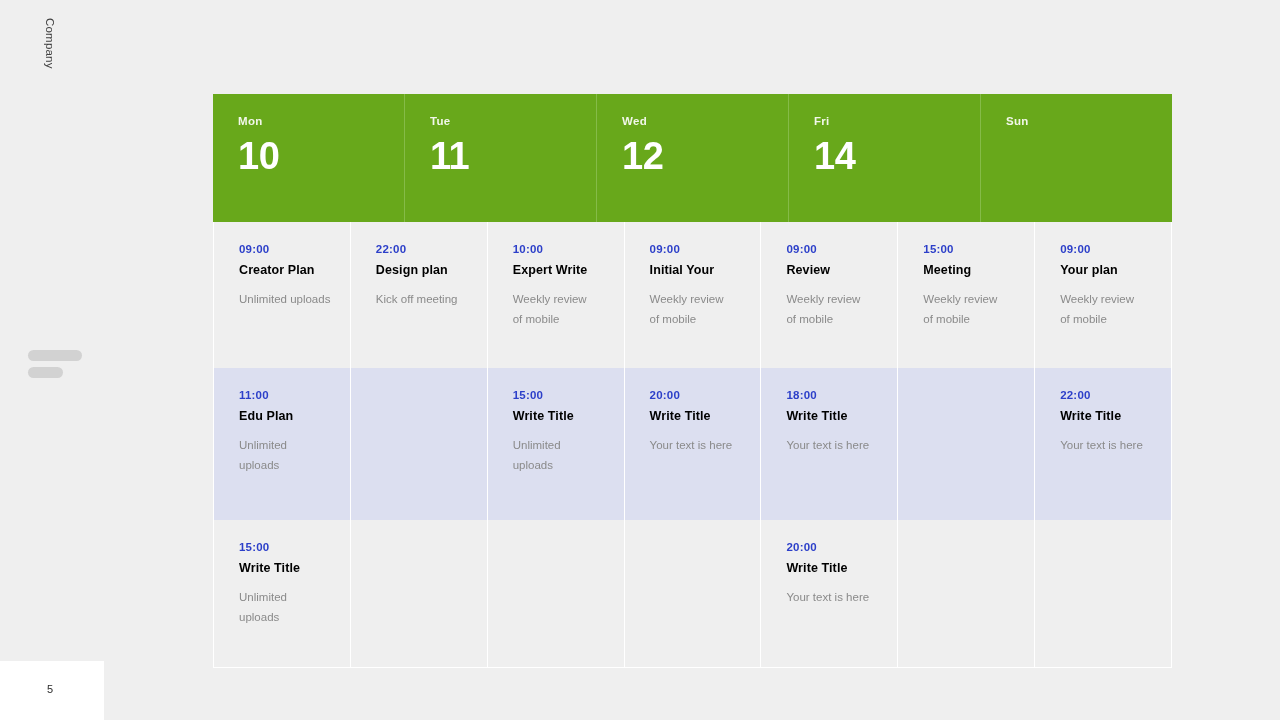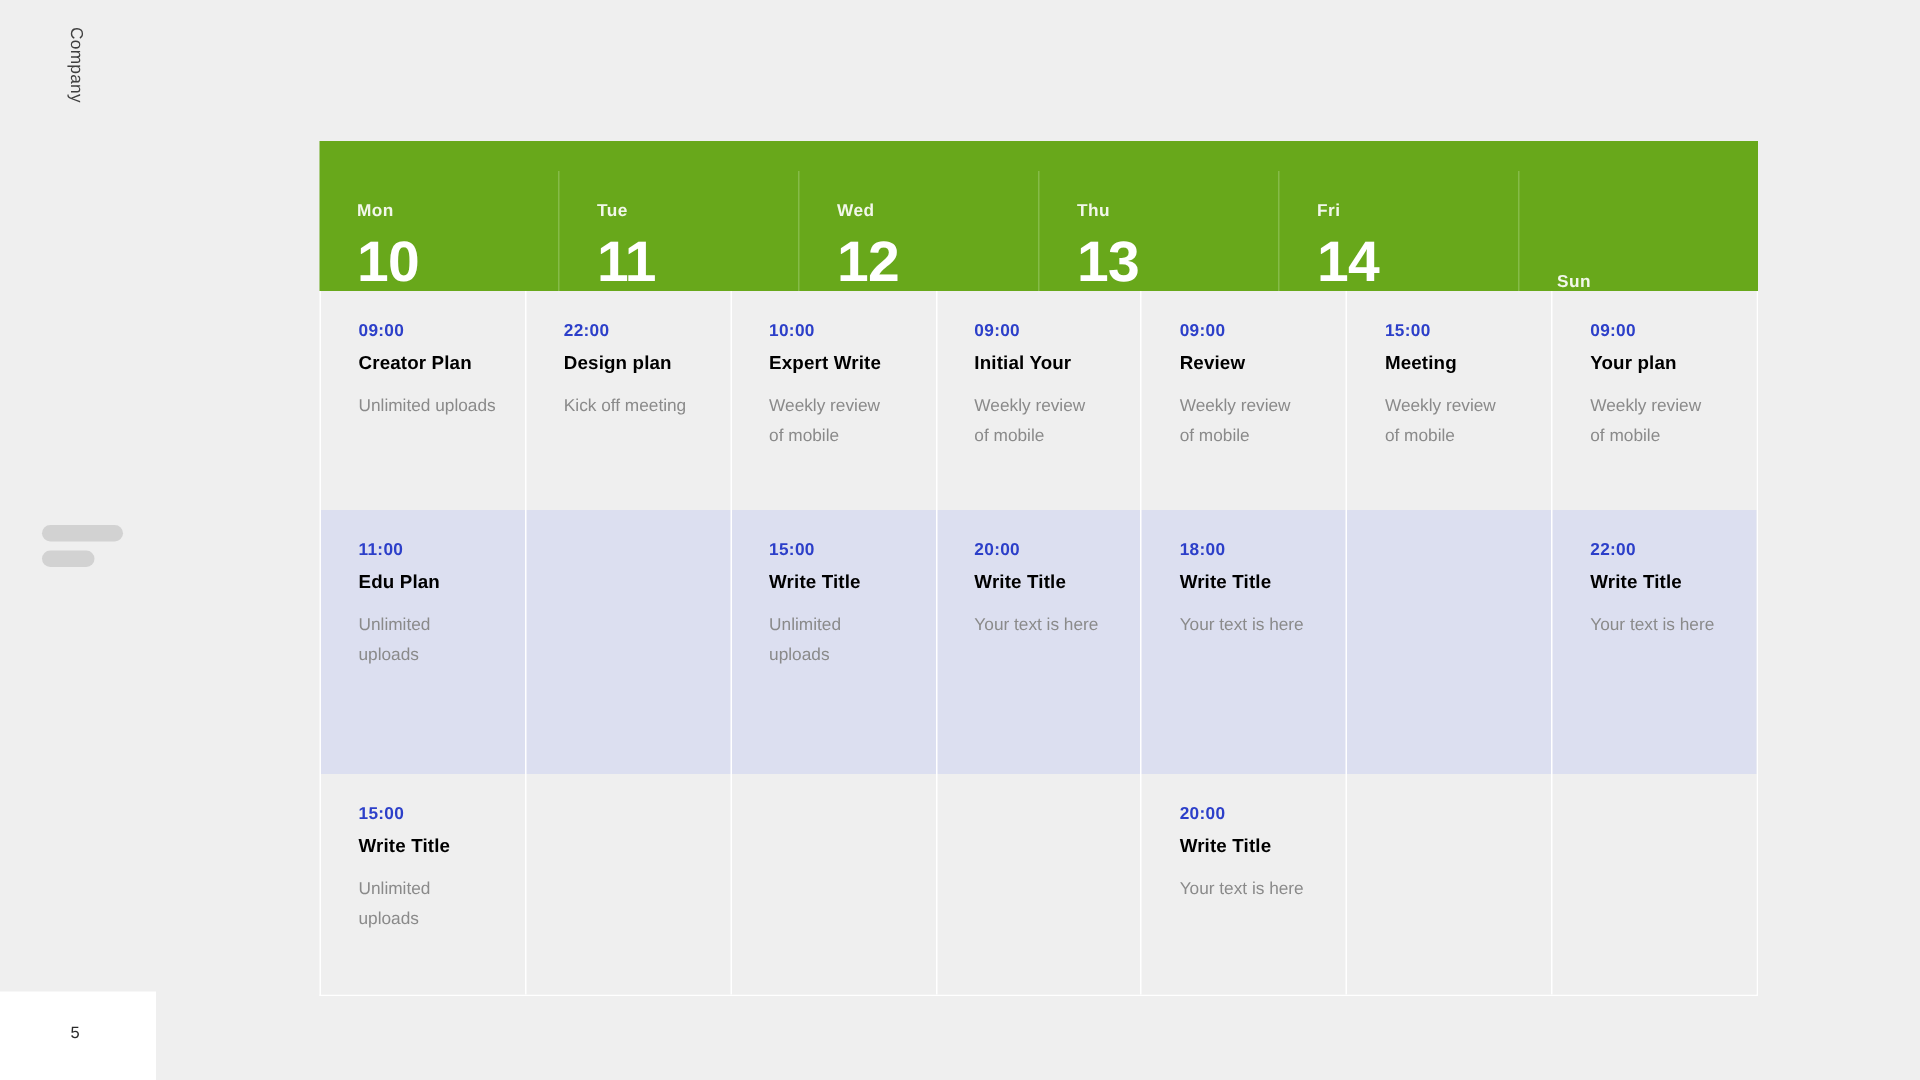--- a/index.html
+++ b/index.html
@@ -64,22 +64,21 @@
   .calendar {
     position: absolute;
     left: 213px;
     top: 94px;
     width: 959px;
   }
 
   .cal-head {
     display: flex;
     background: #68a81b;
-    height: 100px;
-    align-items: flex-end;
+    height: 128px;
   }
   .cal-head .day-head {
     flex: 1 1 0;
     padding: 22px 0 0 25px;
     border-right: 1.5px solid #85bb48;
     position: relative;
   }
   .cal-head .day-head:last-child { border-right: none; }
   .cal-head .dow {
     font-size: 11.5px;
@@ -102,21 +101,21 @@
     border-right: 1.5px solid #ffffff;
     border-bottom: 1.5px solid #ffffff;
   }
 
   .cal-row {
     display: flex;
   }
   .cal-row.tone-light { background: #efefef; }
   .cal-row.tone-lav   { background: #dcdff0; }
   .cal-row.r1 { height: 146px; }
-  .cal-row.r2 { height: 176px; }
+  .cal-row.r2 { height: 152px; }
   .cal-row.r3 { height: 147px; }
 
   .cell {
     flex: 1 1 0;
     border-right: 1.5px solid #ffffff;
     padding: 22px 18px 0 25px;
     overflow: hidden;
   }
   .cell:last-child { border-right: none; }
 
@@ -168,24 +167,20 @@
       </div>
       <div class="day-head">
         <div class="dow">Tue</div>
         <div class="dnum">11</div>
       </div>
       <div class="day-head">
         <div class="dow">Wed</div>
         <div class="dnum">12</div>
       </div>
       <div class="day-head">
-        <div class="dow">Thu</div>
-        <div class="dnum">13</div>
-      </div>
-      <div class="day-head">
         <div class="dow">Fri</div>
         <div class="dnum">14</div>
       </div>
       <div class="day-head">
         <div class="dow">Sun</div>
       </div>
     </div>
 
   <div class="cal-body">
       <div class="cal-row r1 tone-light">

